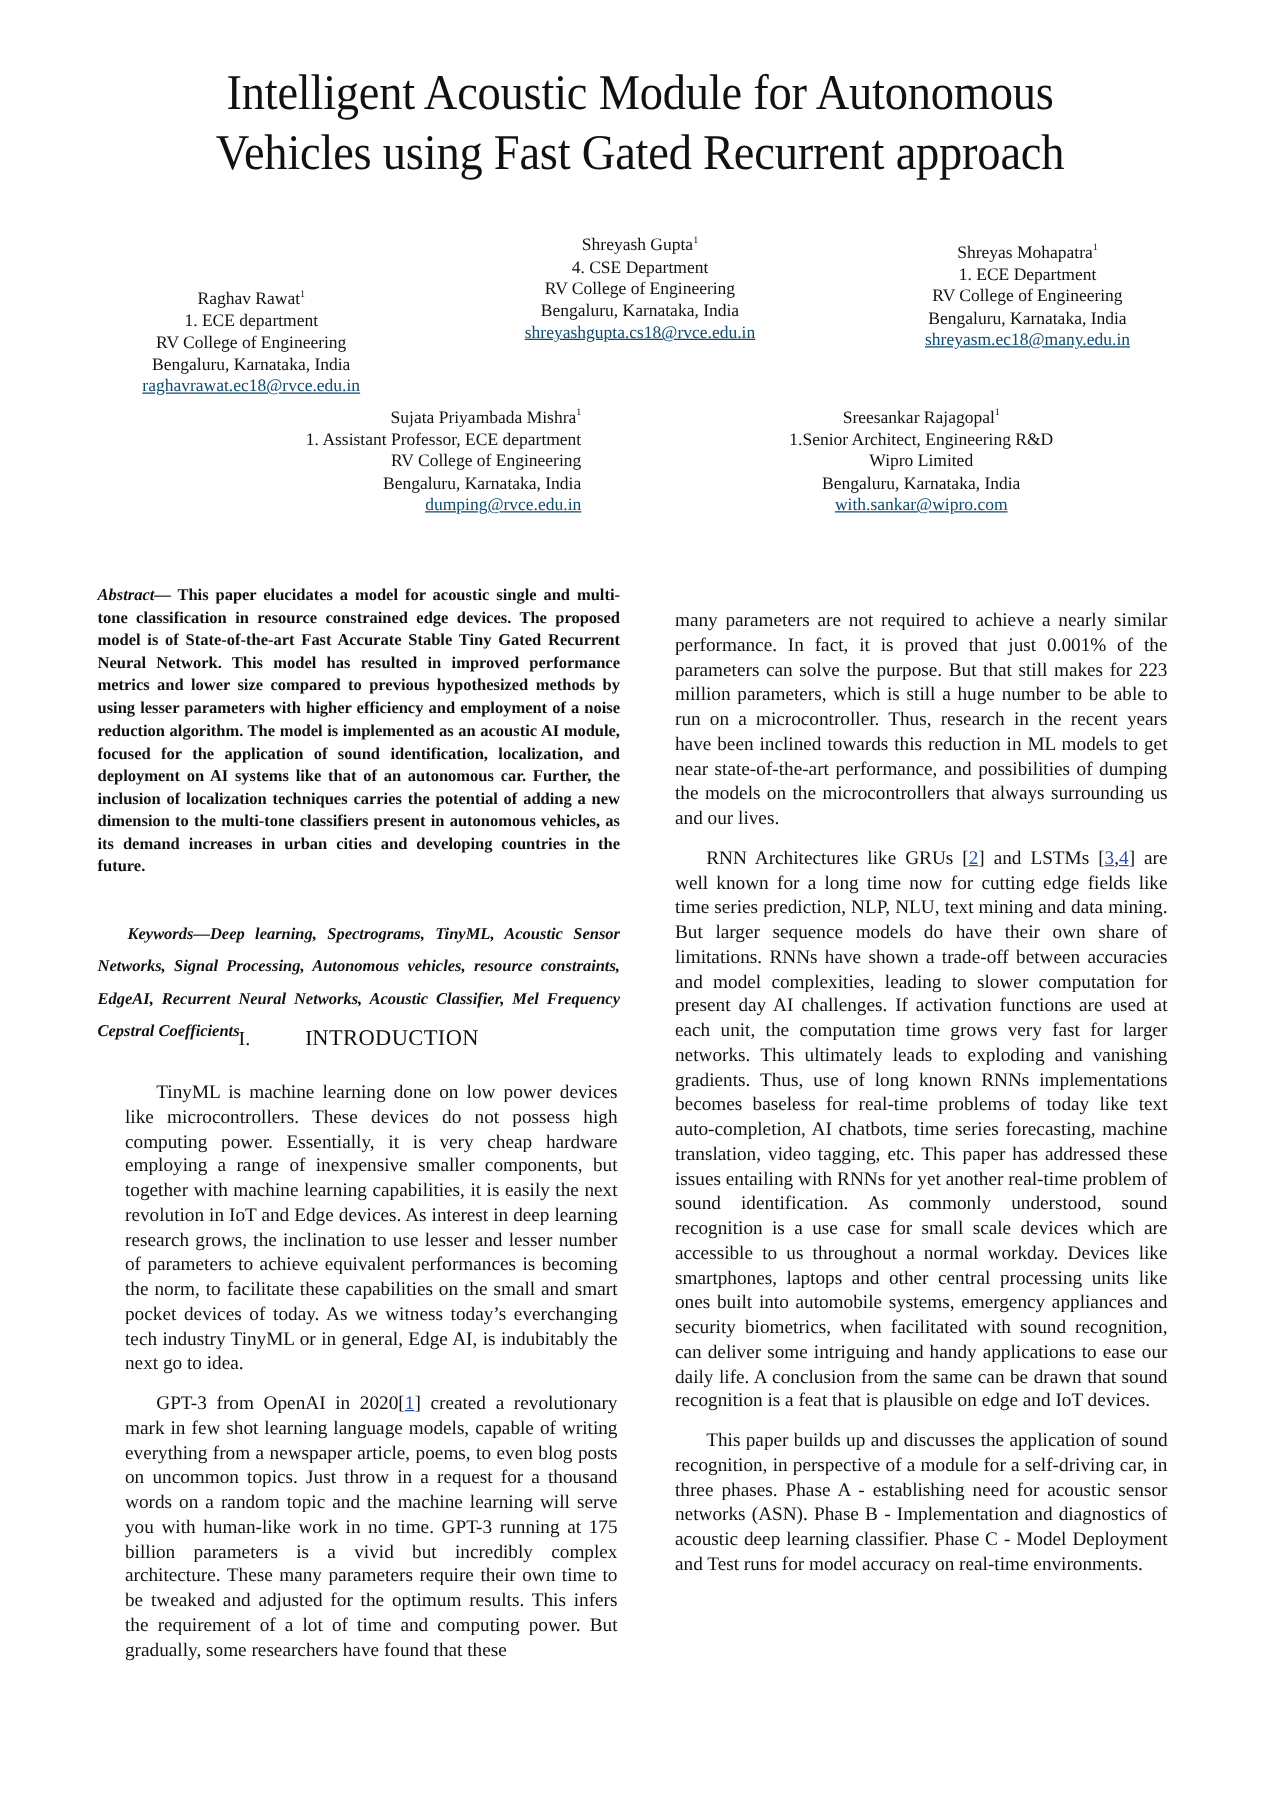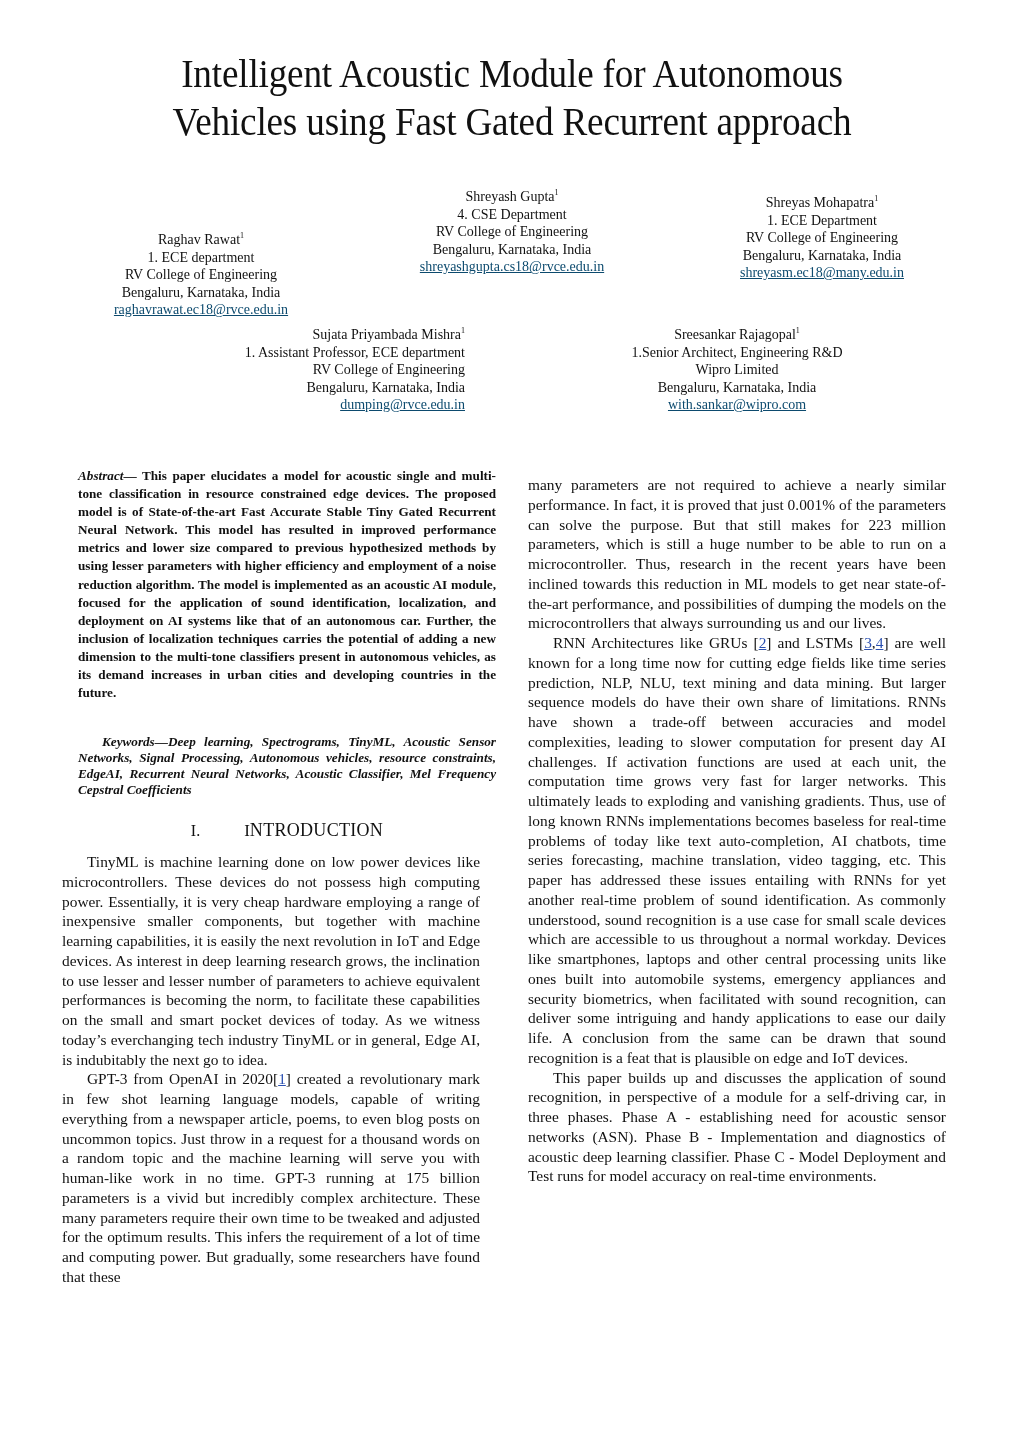--- a/index.html
+++ b/index.html
@@ -6,34 +6,34 @@
   body { width: 1024px; height: 1448px; position: relative; overflow: hidden;
          font-family: "Liberation Serif", "DejaVu Serif", serif; color: #111; }
   .title { position: absolute; left: 60px; top: 50px; width: 904px; text-align: center;
            font-size: 40px; line-height: 48px; font-weight: normal; margin: 0;
            transform: scaleX(0.93); transform-origin: center top; letter-spacing: -0.2px; }
   .author { position: absolute; text-align: center; font-size: 14px; line-height: 17.6px; }
   .author .line { display: block; white-space: nowrap; }
   .author sup { font-size: 8px; vertical-align: super; line-height: 0; }
   .email { color: #0c4a6e; text-decoration: underline; cursor: pointer; }
   .col { position: absolute; font-size: 15.4px; line-height: 19.75px; text-align: justify; }
-  .col-left { left: 62px; top: 852px; width: 418px; }
+  .col-left { left: 88px; top: 852px; width: 418px; }
   .col-right { left: 528px; top: 475px; width: 418px; }
   .abstract { position: absolute; left: 78px; top: 467px; width: 418px;
               font-size: 13.2px; line-height: 18.1px; font-weight: bold; text-align: justify; }
   .abstract .lead { font-style: italic; font-weight: bold; }
   .keywords { position: absolute; left: 78px; top: 734px; width: 418px;
-              font-size: 13.2px; line-height: 16px; font-weight: bold; font-style: italic;
+              font-size: 13.2px; line-height: 26px; font-weight: bold; font-style: italic;
               text-align: justify; text-indent: 24px; }
   .section-head { position: absolute; left: 78px; top: 820px; width: 418px; text-align: center;
                   font-size: 16px; line-height: 20px; }
   .section-head .num { display: inline-block; margin-right: 44px; }
   .section-head .sc-big { font-size: 17px; }
   .section-head .sc-small { font-size: 18px; letter-spacing: 0.3px; }
-  p { margin: 0; }
+  p { margin: 12px; }
   .indent { text-indent: 25px; }
   .cite { color: #2a4fb0; text-decoration: underline; cursor: pointer; }
 </style>
 </head>
 <body>
 
 <h1 class="title">
   <span class="line" style="display:block">Intelligent Acoustic Module for Autonomous</span>
   <span class="line" style="display:block">Vehicles using Fast Gated Recurrent approach</span>
 </h1>

